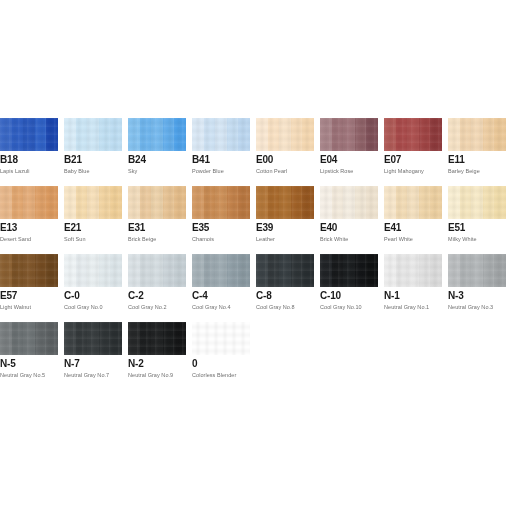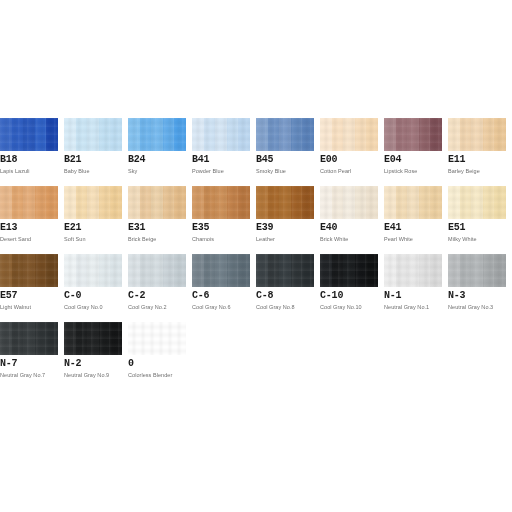--- a/index.html
+++ b/index.html
@@ -66,21 +66,20 @@
   .code {
     position: absolute;
     left: 0;
     top: 36px;
     font-size: 10px;
     font-weight: bold;
     line-height: 12px;
     color: #1b1b1b;
     letter-spacing: -0.2px;
     white-space: nowrap;
-    font-family: Liberation Mono, monospace;
   }
   .desc {
     position: absolute;
     left: 0;
     top: 49px;
     font-size: 5.5px;
     line-height: 8px;
     color: #6f6f6f;
     letter-spacing: 0.05px;
     white-space: nowrap;
@@ -134,32 +133,20 @@
           <div class="band" title="#d6e7f6" style="background: rgb(214, 231, 246);"></div>
           <div class="band" title="#c6def3" style="background: rgb(198, 222, 243);"></div>
           <div class="band" title="#bdd8f1" style="background: rgb(189, 216, 241);"></div>
           <div class="grain"></div>
         </div>
         <div class="code">B41</div>
         <div class="desc">Powder Blue</div>
       </div>
       <div class="cell">
         <div class="swatch">
-          <div class="band" title="#84a4cf" style="background: rgb(132, 164, 207);"></div>
-          <div class="band" title="#6f93c5" style="background: rgb(111, 147, 197);"></div>
-          <div class="band" title="#7a9bca" style="background: rgb(122, 155, 202);"></div>
-          <div class="band" title="#638abf" style="background: rgb(99, 138, 191);"></div>
-          <div class="band" title="#5a82ba" style="background: rgb(90, 130, 186);"></div>
-          <div class="grain"></div>
-        </div>
-        <div class="code">B45</div>
-        <div class="desc">Smoky Blue</div>
-      </div>
-      <div class="cell">
-        <div class="swatch">
           <div class="band" title="#fbe9d3" style="background: rgb(251, 233, 211);"></div>
           <div class="band" title="#fae2c4" style="background: rgb(250, 226, 196);"></div>
           <div class="band" title="#f9e5cb" style="background: rgb(249, 229, 203);"></div>
           <div class="band" title="#f7ddbb" style="background: rgb(247, 221, 187);"></div>
           <div class="band" title="#f6d9b2" style="background: rgb(246, 217, 178);"></div>
           <div class="grain"></div>
         </div>
         <div class="code">E00</div>
         <div class="desc">Cotton Pearl</div>
       </div>
@@ -170,20 +157,32 @@
           <div class="band" title="#a1767c" style="background: rgb(161, 118, 124);"></div>
           <div class="band" title="#8f6268" style="background: rgb(143, 98, 104);"></div>
           <div class="band" title="#7e4f57" style="background: rgb(126, 79, 87);"></div>
           <div class="grain"></div>
         </div>
         <div class="code">E04</div>
         <div class="desc">Lipstick Rose</div>
       </div>
       <div class="cell">
         <div class="swatch">
+          <div class="band" title="#b05a56" style="background: rgb(176, 90, 86);"></div>
+          <div class="band" title="#a94a4a" style="background: rgb(169, 74, 74);"></div>
+          <div class="band" title="#ae5150" style="background: rgb(174, 81, 80);"></div>
+          <div class="band" title="#a04444" style="background: rgb(160, 68, 68);"></div>
+          <div class="band" title="#8e3a3c" style="background: rgb(142, 58, 60);"></div>
+          <div class="grain"></div>
+        </div>
+        <div class="code">E07</div>
+        <div class="desc">Light Mahogany</div>
+      </div>
+      <div class="cell">
+        <div class="swatch">
           <div class="band" title="#f7e3c6" style="background: rgb(247, 227, 198);"></div>
           <div class="band" title="#f2d6b1" style="background: rgb(242, 214, 177);"></div>
           <div class="band" title="#f4dab8" style="background: rgb(244, 218, 184);"></div>
           <div class="band" title="#efcfa4" style="background: rgb(239, 207, 164);"></div>
           <div class="band" title="#ecc999" style="background: rgb(236, 201, 153);"></div>
           <div class="grain"></div>
         </div>
         <div class="code">E11</div>
         <div class="desc">Barley Beige</div>
       </div>
@@ -314,29 +313,29 @@
           <div class="band" title="#d6dee2" style="background: rgb(214, 222, 226);"></div>
           <div class="band" title="#cbd4d9" style="background: rgb(203, 212, 217);"></div>
           <div class="band" title="#c5cfd4" style="background: rgb(197, 207, 212);"></div>
           <div class="grain"></div>
         </div>
         <div class="code">C-2</div>
         <div class="desc">Cool Gray No.2</div>
       </div>
       <div class="cell">
         <div class="swatch">
-          <div class="band" title="#79868f" style="background: rgb(121, 134, 143);"></div>
-          <div class="band" title="#6c7a84" style="background: rgb(108, 122, 132);"></div>
-          <div class="band" title="#71808a" style="background: rgb(113, 128, 138);"></div>
-          <div class="band" title="#64737d" style="background: rgb(100, 115, 125);"></div>
-          <div class="band" title="#5c6b75" style="background: rgb(92, 107, 117);"></div>
-          <div class="grain"></div>
-        </div>
-        <div class="code">C-6</div>
-        <div class="desc">Cool Gray No.6</div>
+          <div class="band" title="#a7b3b9" style="background: rgb(167, 179, 185);"></div>
+          <div class="band" title="#9aa7ae" style="background: rgb(154, 167, 174);"></div>
+          <div class="band" title="#9facb3" style="background: rgb(159, 172, 179);"></div>
+          <div class="band" title="#91a0a8" style="background: rgb(145, 160, 168);"></div>
+          <div class="band" title="#8a99a1" style="background: rgb(138, 153, 161);"></div>
+          <div class="grain"></div>
+        </div>
+        <div class="code">C-4</div>
+        <div class="desc">Cool Gray No.4</div>
       </div>
       <div class="cell">
         <div class="swatch">
           <div class="band" title="#3c4347" style="background: rgb(60, 67, 71);"></div>
           <div class="band" title="#33393c" style="background: rgb(51, 57, 60);"></div>
           <div class="band" title="#373e42" style="background: rgb(55, 62, 66);"></div>
           <div class="band" title="#2e3437" style="background: rgb(46, 52, 55);"></div>
           <div class="band" title="#282e31" style="background: rgb(40, 46, 49);"></div>
           <div class="grain"></div>
         </div>
@@ -374,20 +373,32 @@
           <div class="band" title="#b5b9bb" style="background: rgb(181, 185, 187);"></div>
           <div class="band" title="#a8acae" style="background: rgb(168, 172, 174);"></div>
           <div class="band" title="#a1a5a7" style="background: rgb(161, 165, 167);"></div>
           <div class="grain"></div>
         </div>
         <div class="code">N-3</div>
         <div class="desc">Neutral Gray No.3</div>
       </div>
       <div class="cell">
         <div class="swatch">
+          <div class="band" title="#787d7f" style="background: rgb(120, 125, 127);"></div>
+          <div class="band" title="#6a7072" style="background: rgb(106, 112, 114);"></div>
+          <div class="band" title="#6f7577" style="background: rgb(111, 117, 119);"></div>
+          <div class="band" title="#626769" style="background: rgb(98, 103, 105);"></div>
+          <div class="band" title="#5b6062" style="background: rgb(91, 96, 98);"></div>
+          <div class="grain"></div>
+        </div>
+        <div class="code">N-5</div>
+        <div class="desc">Neutral Gray No.5</div>
+      </div>
+      <div class="cell">
+        <div class="swatch">
           <div class="band" title="#3d4244" style="background: rgb(61, 66, 68);"></div>
           <div class="band" title="#34393b" style="background: rgb(52, 57, 59);"></div>
           <div class="band" title="#383d3f" style="background: rgb(56, 61, 63);"></div>
           <div class="band" title="#2f3436" style="background: rgb(47, 52, 54);"></div>
           <div class="band" title="#2a2f31" style="background: rgb(42, 47, 49);"></div>
           <div class="grain"></div>
         </div>
         <div class="code">N-7</div>
         <div class="desc">Neutral Gray No.7</div>
       </div>

